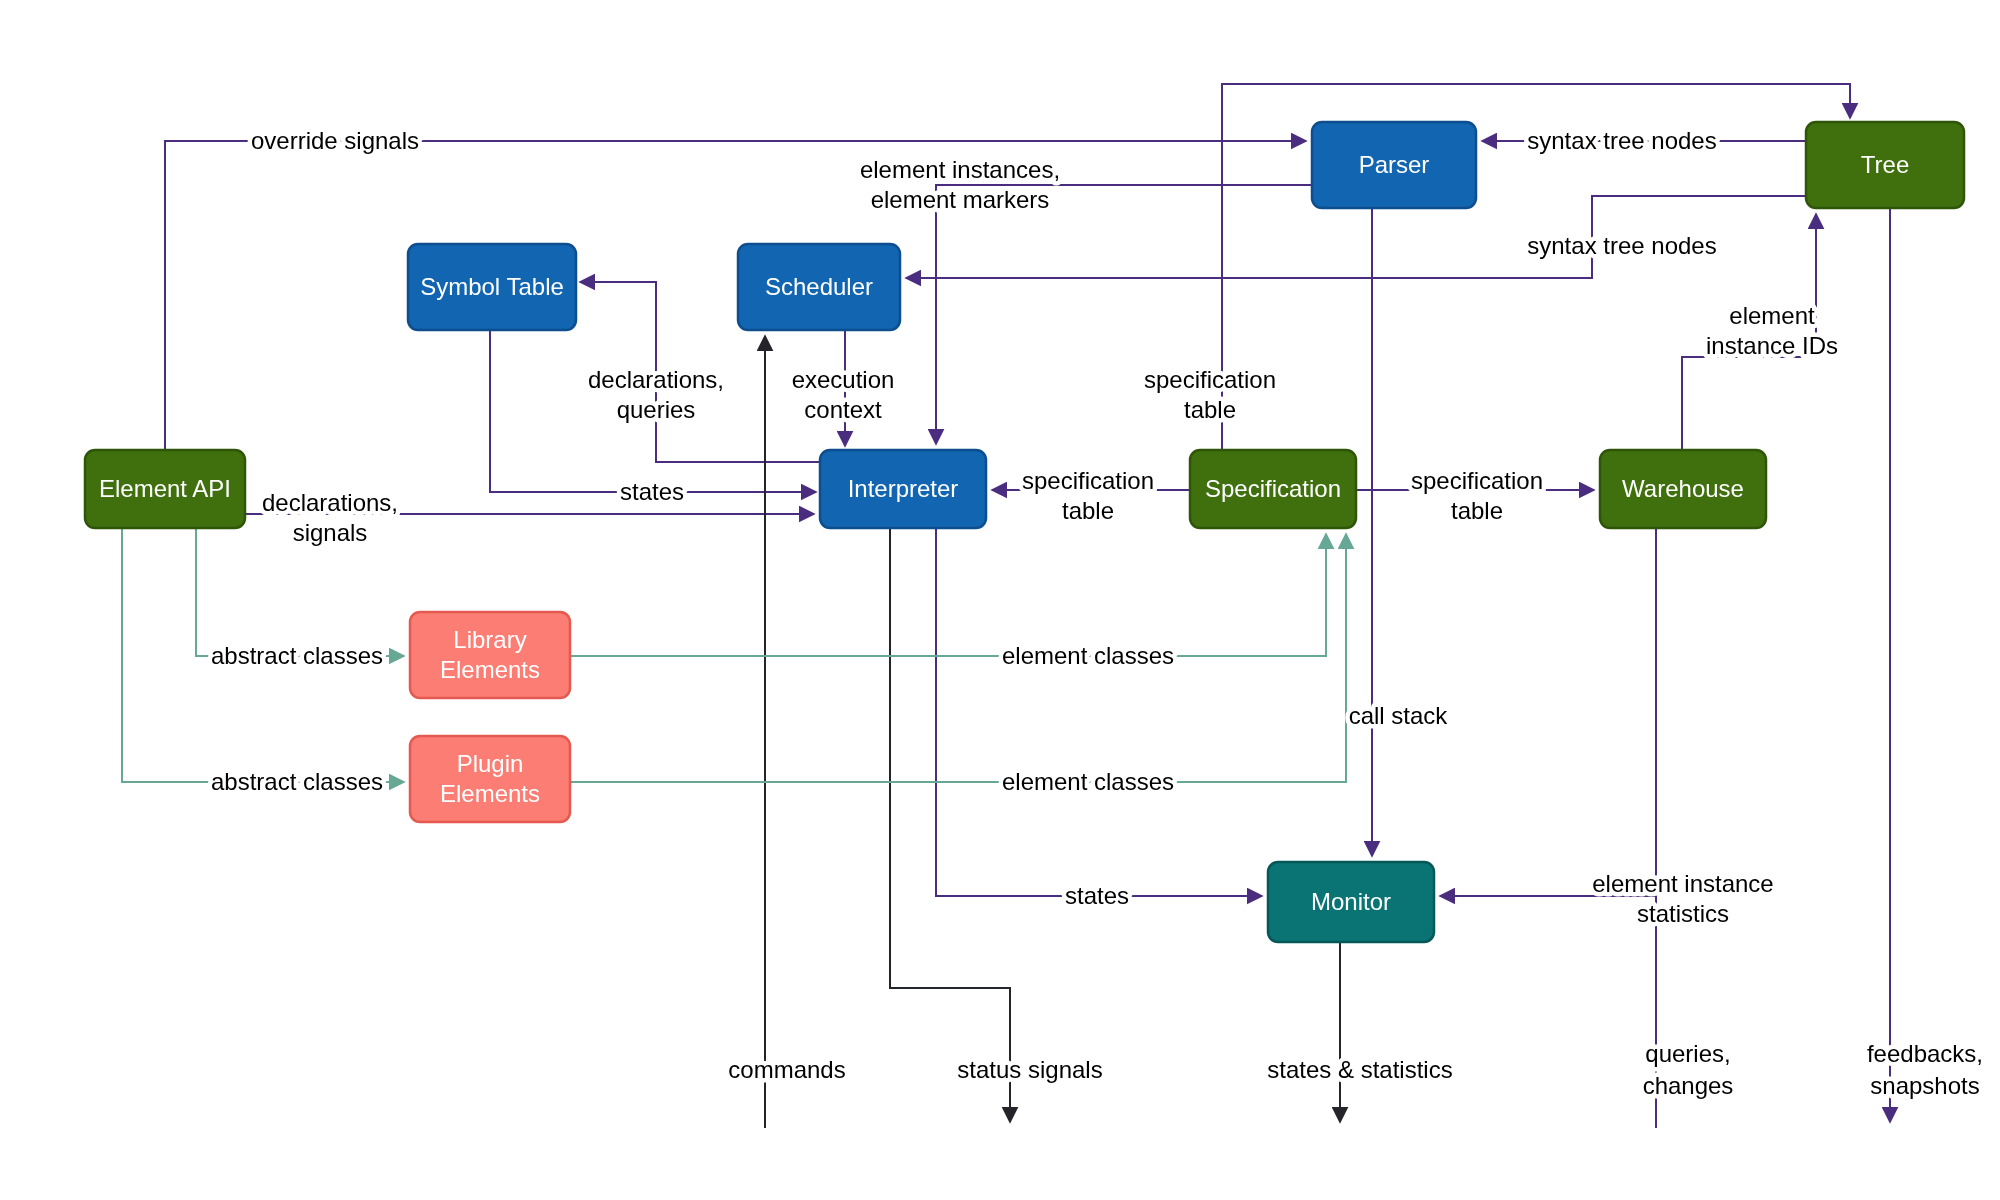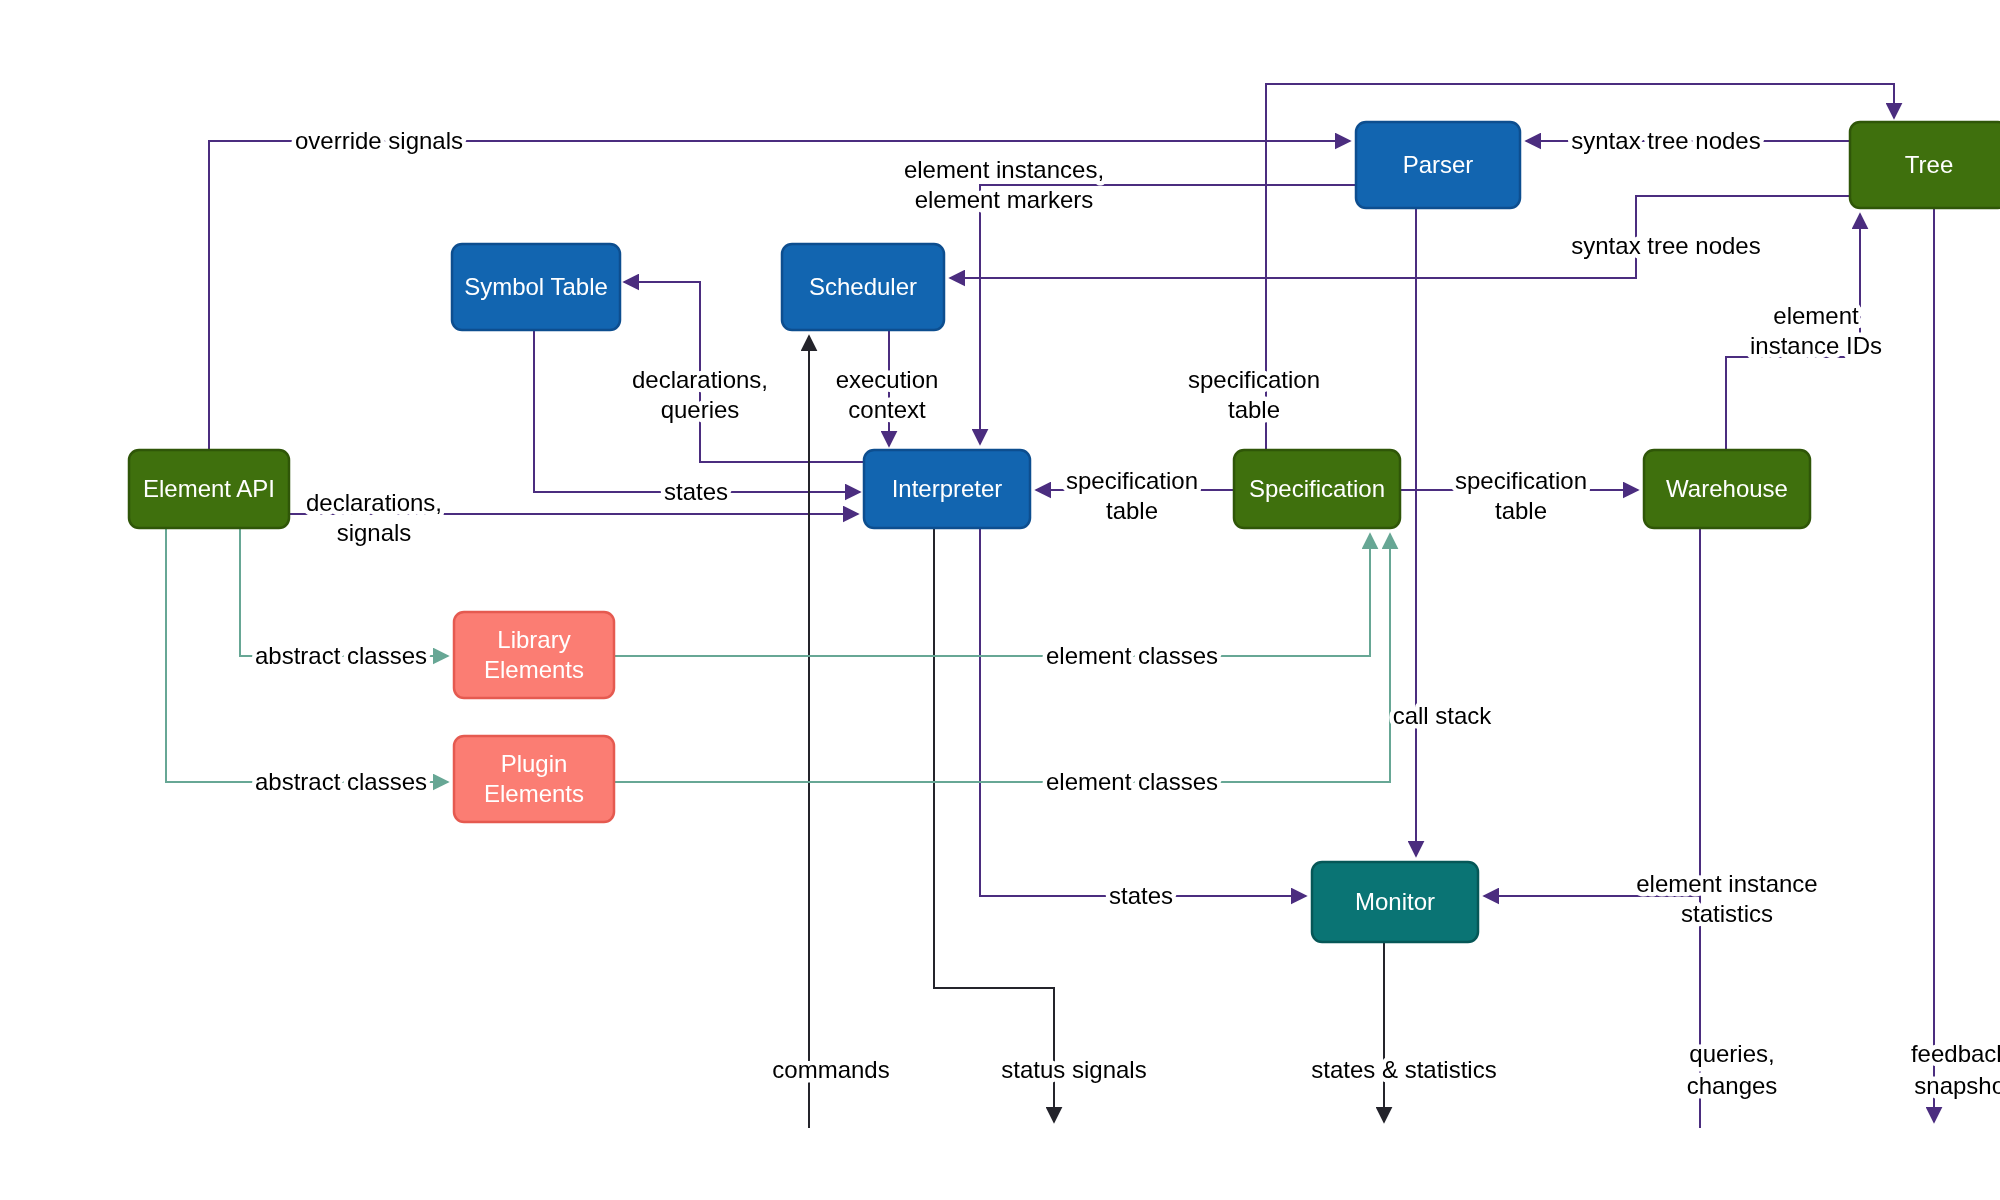--- a/index.html
+++ b/index.html
@@ -1,17 +1,17 @@
 <!DOCTYPE html>
 <html><head>
 <meta charset="utf-8">
 <style>
   html, body { margin: 0; padding: 0; background: #ffffff; }
   body { font-family: "Liberation Sans", sans-serif; }
-  #diagram-wrap { width: 1956px; height: 1200px; position: relative; background: #ffffff; margin-left: 44px; }
+  #diagram-wrap { width: 1956px; height: 1200px; position: relative; background: #ffffff; }
   svg { display: block; width: 2000px; height: 1200px; }
   .edge-path { fill: none; stroke-width: 2; }
   .edge-label {
     font-family: "Liberation Sans", sans-serif;
     font-size: 24px;
     fill: #000000;
     text-anchor: middle;
     paint-order: stroke;
     stroke: #ffffff;
     stroke-width: 9px;

